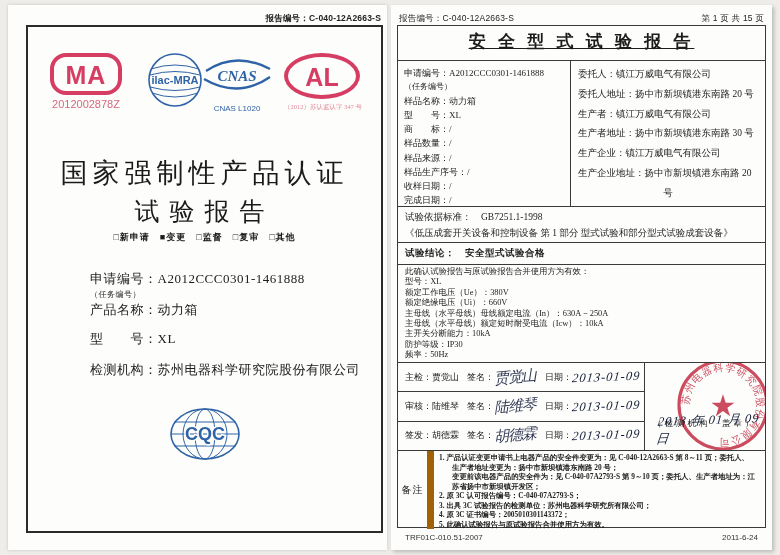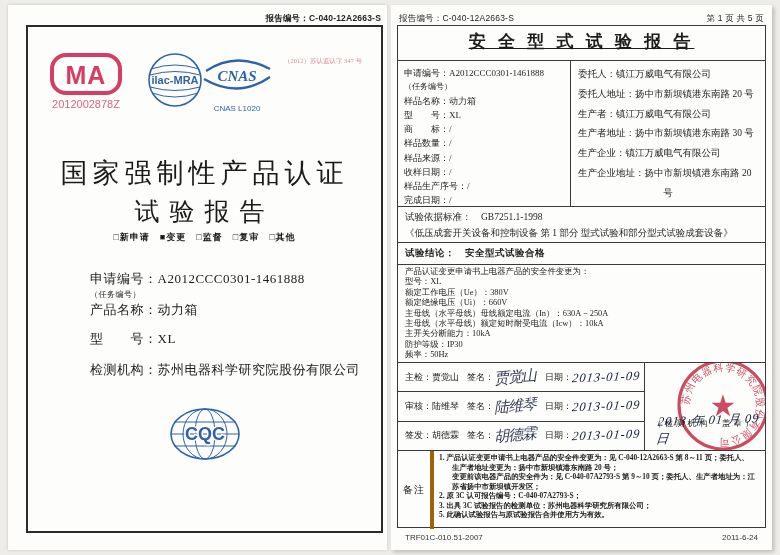--- a/index.html
+++ b/index.html
@@ -60,21 +60,21 @@
   .sig-row .lbl { margin-left:8px; }
   .script { display:inline-block; font-style:italic; font-size:15px; color:#17213f;
             transform:rotate(-5deg); margin:0 1px 0 0; letter-spacing:-1px; opacity:.9; }
   .date-script { display:inline-block; font-style:italic; font-size:12.5px; color:#141d38;
                  transform:rotate(-2deg) skewX(-8deg); letter-spacing:1px; }
   #r-stamp-cell { flex:1; border-left:1px solid #3a3a3a; position:relative; overflow:hidden; }
   .stamp-caption { position:absolute; left:8px; bottom:20px; font-size:8.5px; letter-spacing:3px; white-space:nowrap; }
   .stamp-date { position:absolute; left:12px; bottom:4px; }
   .stamp-svg { position:absolute; left:14px; top:-6px; }
   #r-remarks { height:79px; display:flex; }
-  #r-remarks-label { width:36px; border-right:4px solid #a16207; display:flex; align-items:center; justify-content:center; font-size:10px; letter-spacing:1px; writing-mode:horizontal-tb; }
+  #r-remarks-label { width:36px; border-right:7px solid #a16207; display:flex; align-items:center; justify-content:center; font-size:10px; letter-spacing:1px; writing-mode:horizontal-tb; }
   #r-remarks-body { flex:1; padding:2px 5px;font-weight:bold; }
   .remark-line { font-size:7.4px; line-height:9.55px; white-space:nowrap; }
   .remark-line.indent { padding-left:13px; }
   .rfoot { position:absolute; bottom:8px; font-size:8px; font-family:"Liberation Sans",sans-serif; color:#333; }
   #rfoot-l { left:14px; } #rfoot-r { right:14px; }
 </style>
 </head>
 <body>
 
 <div class="page" id="left-page">
@@ -103,20 +103,21 @@
       <div class="logo" style="left:162px; top:12px;">
         <svg width="74" height="42" viewBox="0 0 74 42">
           <path d="M6 14 Q36 -6 70 12" fill="none" stroke="#2f63a7" stroke-width="2.4"></path>
           <path d="M4 22 Q38 42 70 20" fill="none" stroke="#2f63a7" stroke-width="2.4"></path>
           <text x="37" y="24" text-anchor="middle" font-size="15" font-weight="bold" font-style="italic" fill="#2f63a7" font-family="Liberation Serif, serif">CNAS</text>
         </svg>
         <div style="font-size:8px; color:#2f63a7; font-family:'Liberation Sans',sans-serif; margin-top:1px;">CNAS L1020</div>
       </div>
 
       <div class="logo" style="left:246px; top:8px;">
+        <div class="cal-oval">AL</div>
         <div class="cal-num">（2012）苏认监认字 347 号</div>
       </div>
     </div>
 
     <div class="left-title" id="lt1">国家强制性产品认证</div>
     <div class="left-title" id="lt2">试验报告</div>
     <div class="left-title" id="lcheck">□新申请　■变更　□监督　□复审　□其他</div>
 
     <div class="lfield" style="top:243px;">申请编号：A2012CCC0301-1461888</div>
     <div class="lfield lnote" style="top:262px;">（任务编号）</div>
@@ -133,37 +134,37 @@
         <line x1="7" y1="17" x2="69" y2="17" stroke="#2f63a7" stroke-width="1"></line>
         <line x1="7" y1="41" x2="69" y2="41" stroke="#2f63a7" stroke-width="1"></line>
         <text x="38" y="35" text-anchor="middle" font-size="18" font-weight="bold" fill="#2f63a7" stroke="#fdfdfb" stroke-width="3" paint-order="stroke" font-family="Liberation Sans, sans-serif">CQC</text>
       </svg>
     </div>
   </div>
 </div>
 
 <div class="page" id="right-page">
   <div class="tiny-head" style="top:8px; left:8px; font-weight:normal;">报告编号：C-040-12A2663-S</div>
-  <div class="tiny-head" style="top:8px; right:8px; font-weight:normal;">第 1 页 共 5 页</div>
+  <div class="tiny-head" style="top:8px; right:8px; font-weight:normal;">第 1 页 共 15 页</div>
 
   <div id="right-box">
 
     <div id="r-title" class="rrow">安 全 型 式 试 验 报 告</div>
 
     <div id="r-info">
       <div id="r-info-left">
         <div class="il">申请编号：A2012CCC0301-1461888</div>
         <div class="il note">（任务编号）</div>
         <div class="il">样品名称：动力箱</div>
         <div class="il">型　　号：XL</div>
         <div class="il">商　　标：/</div>
         <div class="il">样品数量：/</div>
         <div class="il">样品来源：/</div>
+        <div class="il">样品生产序号：/</div>
         <div class="il">收样日期：/</div>
-        <div class="il">样品生产序号：/</div>
         <div class="il">完成日期：/</div>
       </div>
       <div id="r-info-right">
         <div class="il">委托人：镇江万威电气有限公司</div>
         <div class="il">委托人地址：扬中市新坝镇港东南路 20 号</div>
         <div class="il">生产者：镇江万威电气有限公司</div>
         <div class="il">生产者地址：扬中市新坝镇港东南路 30 号</div>
         <div class="il">生产企业：镇江万威电气有限公司</div>
         <div class="il">生产企业地址：扬中市新坝镇港东南路 20</div>
         <div class="il wrap-center">号</div>
@@ -171,21 +172,21 @@
     </div>
 
     <div id="r-standard" class="rrow">
       <div class="sl">试验依据标准：　GB7251.1-1998</div>
       <div class="sl">《低压成套开关设备和控制设备 第 1 部分 型式试验和部分型式试验成套设备》</div>
     </div>
 
     <div id="r-conclusion" class="rrow">试验结论：　安全型式试验合格</div>
 
     <div id="r-specs" class="rrow">
-      <div class="spec">产品认证变更申请书上电器产品的安全件变更为：</div>
+      <div class="spec">此确认试验报告与原试验报告合并使用方为有效：</div>
       <div class="spec">型号：XL</div>
       <div class="spec">额定工作电压（Ue）：380V</div>
       <div class="spec">额定绝缘电压（Ui）：660V</div>
       <div class="spec">主母线（水平母线）母线额定电流（In）：630A－250A</div>
       <div class="spec">主母线（水平母线）额定短时耐受电流（Icw）：10kA</div>
       <div class="spec">主开关分断能力：10kA</div>
       <div class="spec">防护等级：IP30</div>
       <div class="spec">频率：50Hz</div>
     </div>
 
@@ -231,20 +232,21 @@
 
     <div id="r-remarks" class="rrow">
       <div id="r-remarks-label">备注</div>
       <div id="r-remarks-body">
         <div class="remark-line">1.  产品认证变更申请书上电器产品的安全件变更为：见 C-040-12A2663-S 第 8～11 页；委托人、</div>
         <div class="remark-line indent">生产者地址变更为：扬中市新坝镇港东南路 20 号；</div>
         <div class="remark-line indent">变更前该电器产品的安全件为：见 C-040-07A2793-S 第 9～10 页；委托人、生产者地址为：江</div>
         <div class="remark-line indent">苏省扬中市新坝镇开发区；</div>
         <div class="remark-line">2. 原 3C 认可报告编号：C-040-07A2793-S；</div>
         <div class="remark-line">3. 出具 3C 试验报告的检测单位：苏州电器科学研究所有限公司；</div>
+        <div class="remark-line">4. 原 3C 证书编号：2005010301143372；</div>
         <div class="remark-line">5. 此确认试验报告与原试验报告合并使用方为有效。</div>
       </div>
     </div>
   </div>
 
   <div class="rfoot" id="rfoot-l">TRF01C-010.51-2007</div>
   <div class="rfoot" id="rfoot-r">2011-6-24</div>
 </div>
 
 </body></html>

